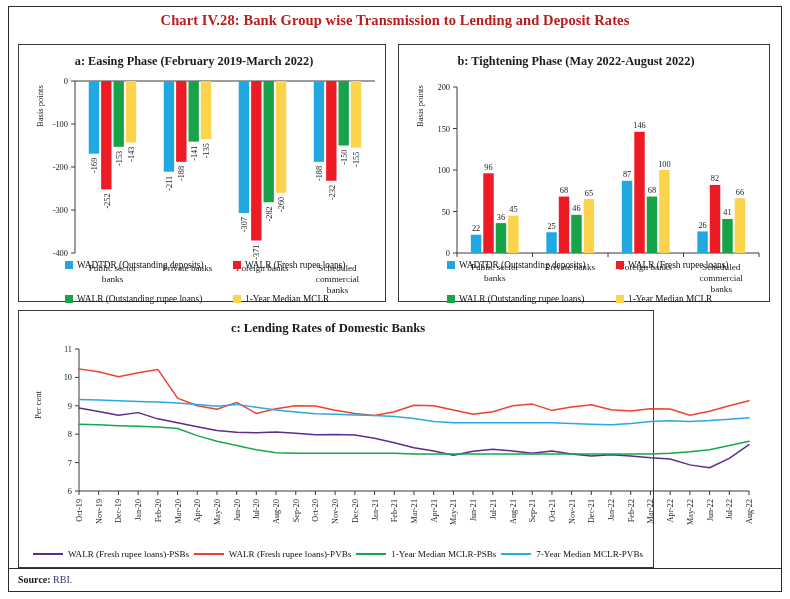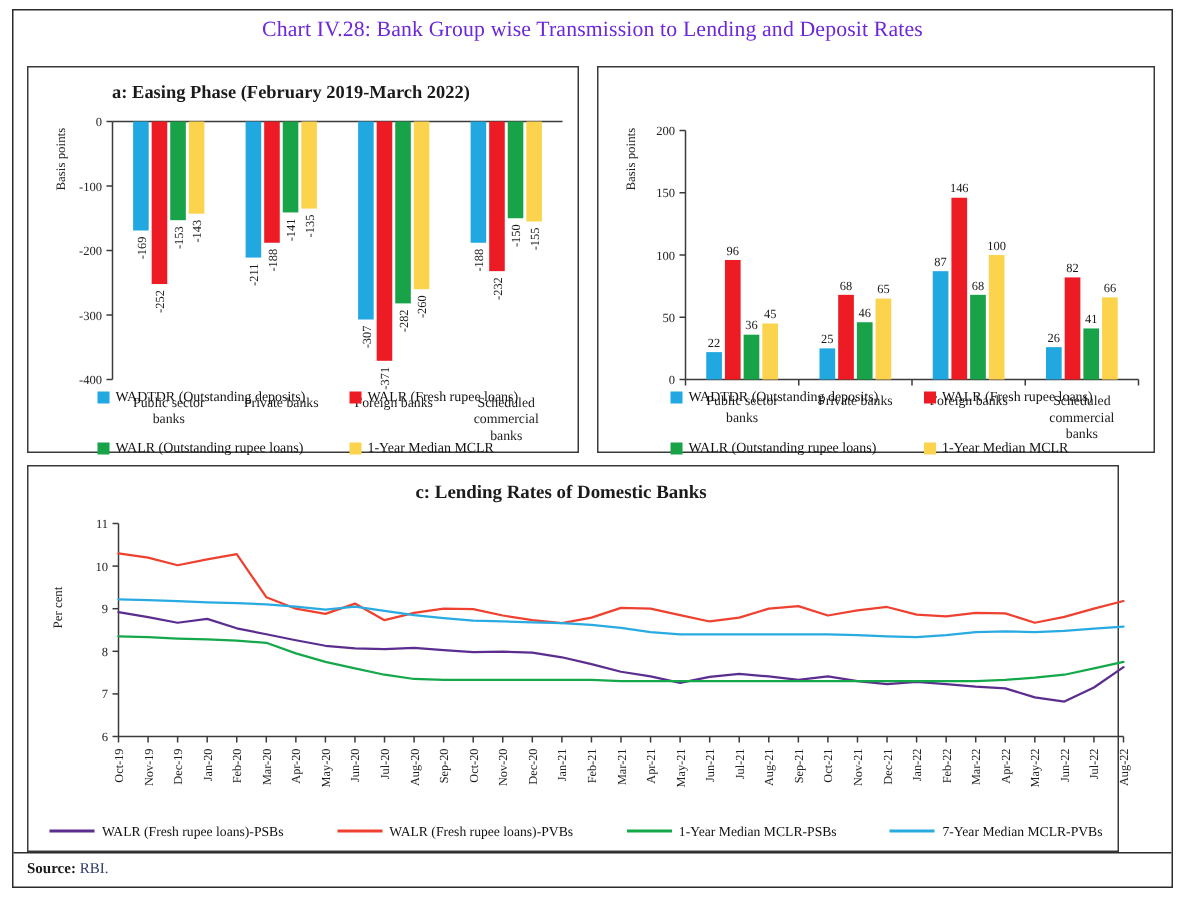--- a/index.html
+++ b/index.html
@@ -21,36 +21,36 @@
     width:774px;height:586px;
     border:1.5px solid #2b2b2b;
     box-sizing:border-box;
   }
   .chart-title{
     position:absolute;
     left:10px;top:12px;
     width:770px;
     text-align:center;
     font-size:14.5px;
-    font-weight:normal;
-    font-family:"Liberation Serif", serif;
-    color:#6d28d9;
+    font-weight:bold;
+    font-family:"Liberation Serif", serif;
+    color:#b91c1c;
     letter-spacing:0.1px;
   }
 
   
   .panel{
     position:absolute;
     border:1px solid #3a3a3a;
     box-sizing:border-box;
     background:#fff;
   }
   #panel-a{left:18px;top:44px;width:368px;height:258px;}
   #panel-b{left:398px;top:44px;width:372px;height:258px;}
-  #panel-c{left:18px;top:310px;width:728px;height:258px;}
+  #panel-c{left:18px;top:310px;width:636px;height:258px;}
 
   .panel-title{
     position:absolute;
     left:0;right:16px;
     text-align:center;
     font-weight:bold;
     font-size:12.3px;
     color:#1b1b1b;
     font-family:"Liberation Serif", serif;
   }
@@ -217,20 +217,21 @@
           <span>WALR (Outstanding rupee loans)</span>
         </div>
         <div class="legend-item">
           <span class="swatch" style="background: rgb(251, 211, 77);"></span>
           <span>1-Year Median MCLR</span>
         </div>
       </div>
   </div>
 
   <div class="panel" id="panel-b">
+    <div class="panel-title">b: Tightening Phase (May 2022-August 2022)</div>
     <div class="axis-title" style="left:16px;top:82px;">Basis points</div>
     <div class="plot" style="left:0;top:0;">
       <svg id="svg-b" width="372" height="256">
           <line x1="54" y1="208" x2="58" y2="208" class="tick-mark"></line>
           <text x="51" y="211" text-anchor="end" class="tick-label">0</text>
           <line x1="54" y1="166.5" x2="58" y2="166.5" class="tick-mark"></line>
           <text x="51" y="169.5" text-anchor="end" class="tick-label">50</text>
           <line x1="54" y1="125" x2="58" y2="125" class="tick-mark"></line>
           <text x="51" y="128" text-anchor="end" class="tick-label">100</text>
           <line x1="54" y1="83.5" x2="58" y2="83.5" class="tick-mark"></line>

